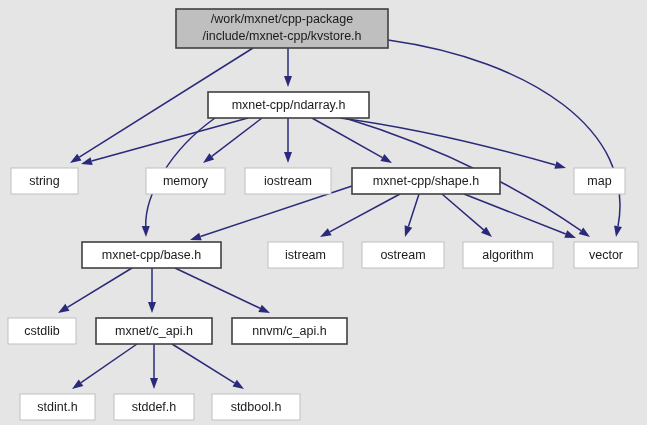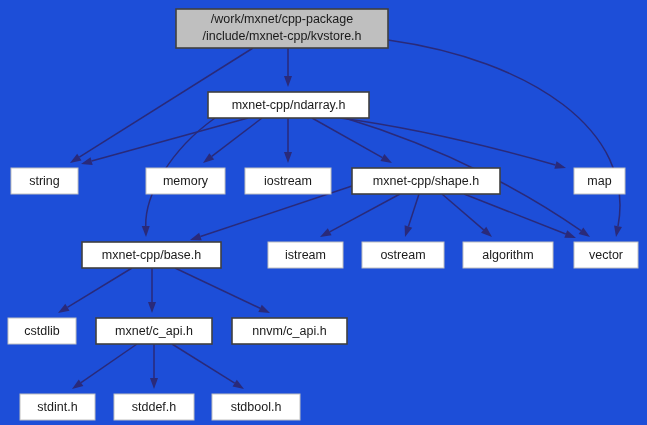--- a/index.html
+++ b/index.html
@@ -4,21 +4,21 @@
 <style>
   html, body {
     margin: 0;
     padding: 0;
     background: #ffffff;
   }
   #graph-root {
     position: relative;
     width: 647px;
     height: 425px;
-    background: #1d4ed8;
+    background: #e5e5e5;
     font-family: "Liberation Sans", sans-serif;
     overflow: hidden;
   }
   svg#dep-graph {
     display: block;
     width: 647px;
     height: 425px;
   }
   .node-box {
     fill: #ffffff;

